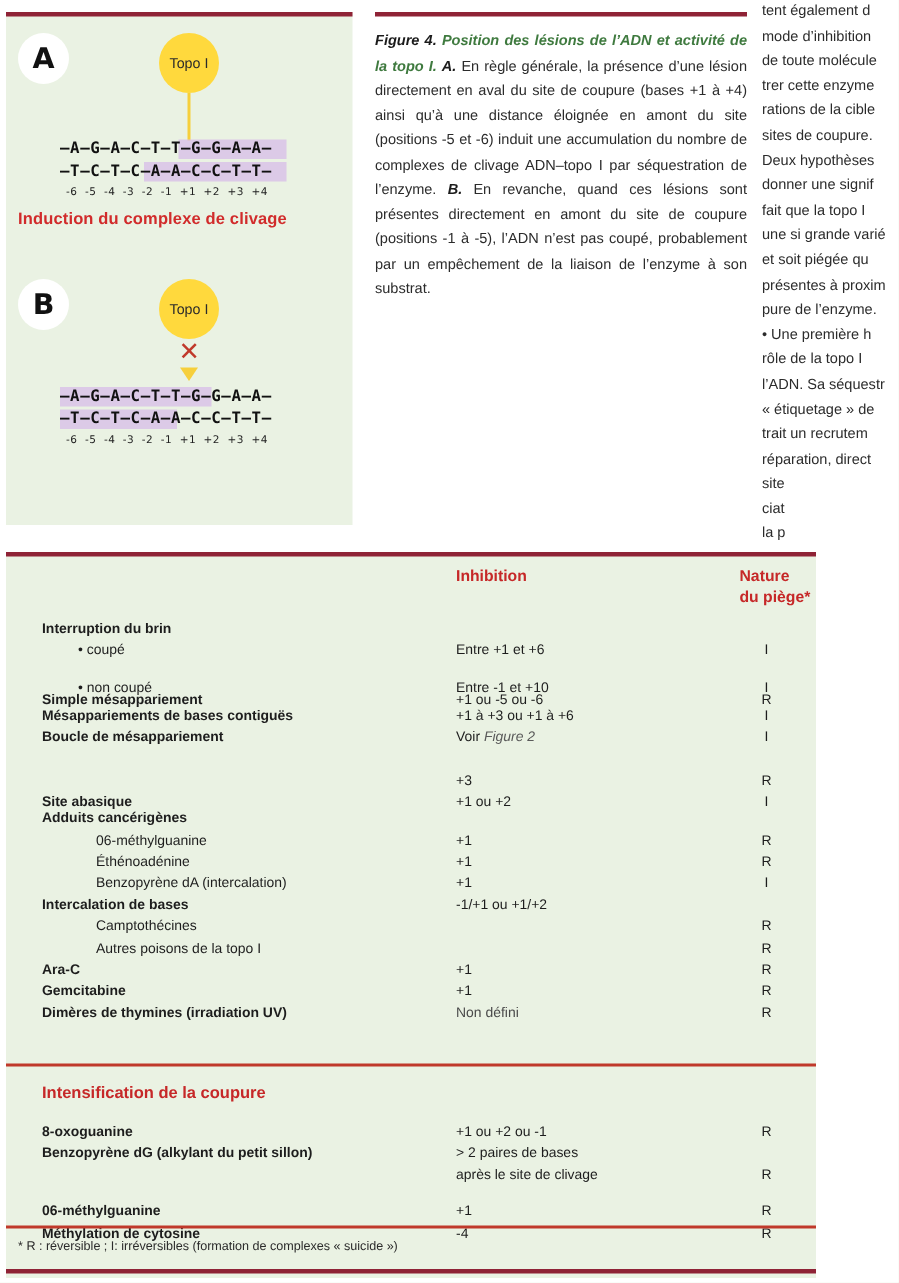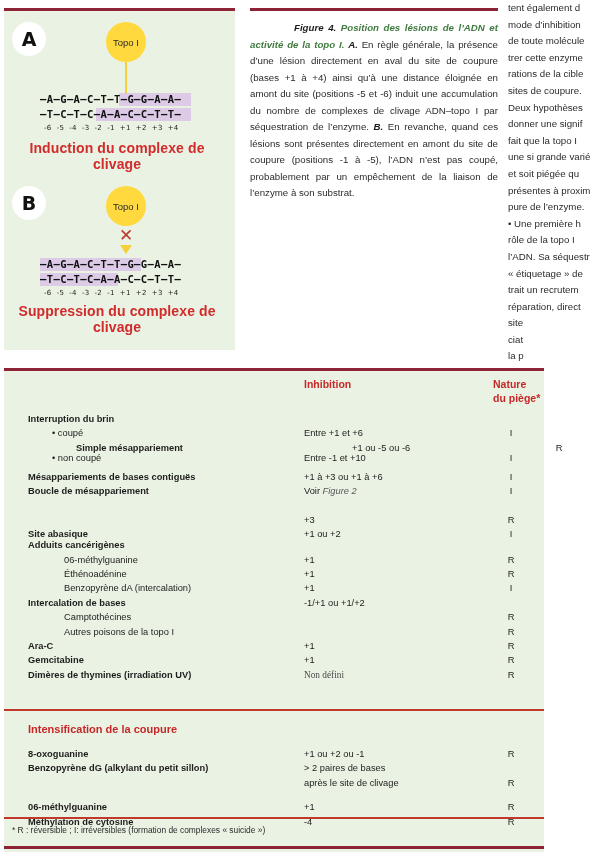--- a/index.html
+++ b/index.html
@@ -98,23 +98,22 @@
   }
   .hl {
     position: absolute;
     background: #d9c3e8;
     opacity: 0.85;
   }
   .cap-red {
     position: absolute;
     color: #d12b2b;
     font-weight: bold;
-    font-size: 14px;
-    font-family: "Liberation Sans", sans-serif;
-    text-align: center;
+    font-size: 11px;
+    font-family: "Liberation Sans", sans-serif;
     letter-spacing: 0.1px;
   }
   .cross {
     position: absolute;
     color: #c0392b;
     font-size: 17px;
     font-weight: bold;
     font-family: "DejaVu Sans", sans-serif;
     line-height: 1;
   }
@@ -142,21 +141,20 @@
     font-size: 9.7px;
     line-height: 16.5px;
     color: #2b2b2b;
     text-align: justify;
     hyphens: none;
   }
   .cap-lead {
     font-weight: bold;
     font-style: italic;
     color: #1b1b1b;
-    margin-left: 44px;
   }
   .cap-title {
     font-weight: bold;
     font-style: italic;
     color: #3f7a3f;
   }
   .cap-ab {
     font-weight: bold;
     font-style: italic;
     color: #1b1b1b;
@@ -246,21 +244,21 @@
   .c-nat {
     position: absolute;
     left: 497px;
     width: 20px;
     text-align: center;
     font-family: "Liberation Sans", sans-serif;
     font-size: 9.3px;
     color: #1d1d1d;
   }
   .ital { font-style: italic; color: #5a5a5a; }
-  .grayish { color: #4a4a4a; font-family: Liberation Serif, serif; }
+  .grayish { color: #4a4a4a; }
 
   .footnote {
     position: absolute;
     left: 8px;
     font-family: "Liberation Sans", sans-serif;
     font-size: 8.4px;
     color: #2b2b2b;
   }
 </style>
 </head>
@@ -291,21 +289,20 @@
     <div class="topo-bubble" style="left:106px; top:186px;">Topo I</div>
     <div class="cross" style="left:119px; top:227px;">✕</div>
     <div class="arrowhead" style="left:120px; top:245px;"></div>
 
     <div class="hl" style="left:40px; top:258px; width:101px; height:13px;"></div>
     <div class="hl" style="left:40px; top:273px; width:78px; height:13px;"></div>
 
     <div class="seq-line" style="left:40px; top:258px;">–A–G–A–C–T–T–G–G–A–A–</div>
     <div class="seq-line" style="left:40px; top:273px;">–T–C–T–C–A–A–C–C–T–T–</div>
     <div class="pos-line" style="left:44px; top:289px;">-6  -5  -4  -3  -2  -1  +1  +2  +3  +4</div>
-    <div class="cap-red" style="left:8px; top:303px; width:218px;">Suppression du complexe de clivage</div>
 
     <div class="caption-col">
       <div class="caption-rule"></div>
       <div class="caption-text">
         <span class="cap-lead">Figure 4.</span>
         <span class="cap-title">Position des lésions de l’ADN et activité de la topo I.</span>
         <span class="cap-ab">A.</span><span> En règle générale, la présence d’une lésion directement en aval du site de coupure (bases +1 à +4) ainsi qu’à une distance éloignée en amont du site (positions -5 et -6) induit une accumulation du nombre de complexes de clivage ADN–topo I par séquestration de l’enzyme. </span><span class="cap-ab">B.</span><span> En revanche, quand ces lésions sont présentes directement en amont du site de coupure (positions -1 à -5), l’ADN n’est pas coupé, probablement par un empêchement de la liaison de l’enzyme à son substrat.</span>
       </div>
     </div>
 
@@ -376,21 +373,21 @@
         <div class="row" style="top: 60.4px;">
           <div class="c-label indent1">• coupé</div>
           <div class="c-pos">Entre +1 et +6</div>
           <div class="c-nat">I</div>
         </div>
         <div class="row" style="top: 85px;">
           <div class="c-label indent1">• non coupé</div>
           <div class="c-pos">Entre -1 et +10</div>
           <div class="c-nat">I</div>
         </div>
-        <div class="row" style="top: 75px; margin-left: 48px;">
+        <div class="row" style="top: 93px;">
           <div class="c-label bold">Simple mésappariement</div>
           <div class="c-pos">+1 ou -5 ou -6</div>
           <div class="c-nat">R</div>
         </div>
         <div class="row" style="top: 103.6px;">
           <div class="c-label bold">Mésappariements de bases contiguës</div>
           <div class="c-pos">+1 à +3 ou +1 à +6</div>
           <div class="c-nat">I</div>
         </div>
         <div class="row" style="top: 118px;">

